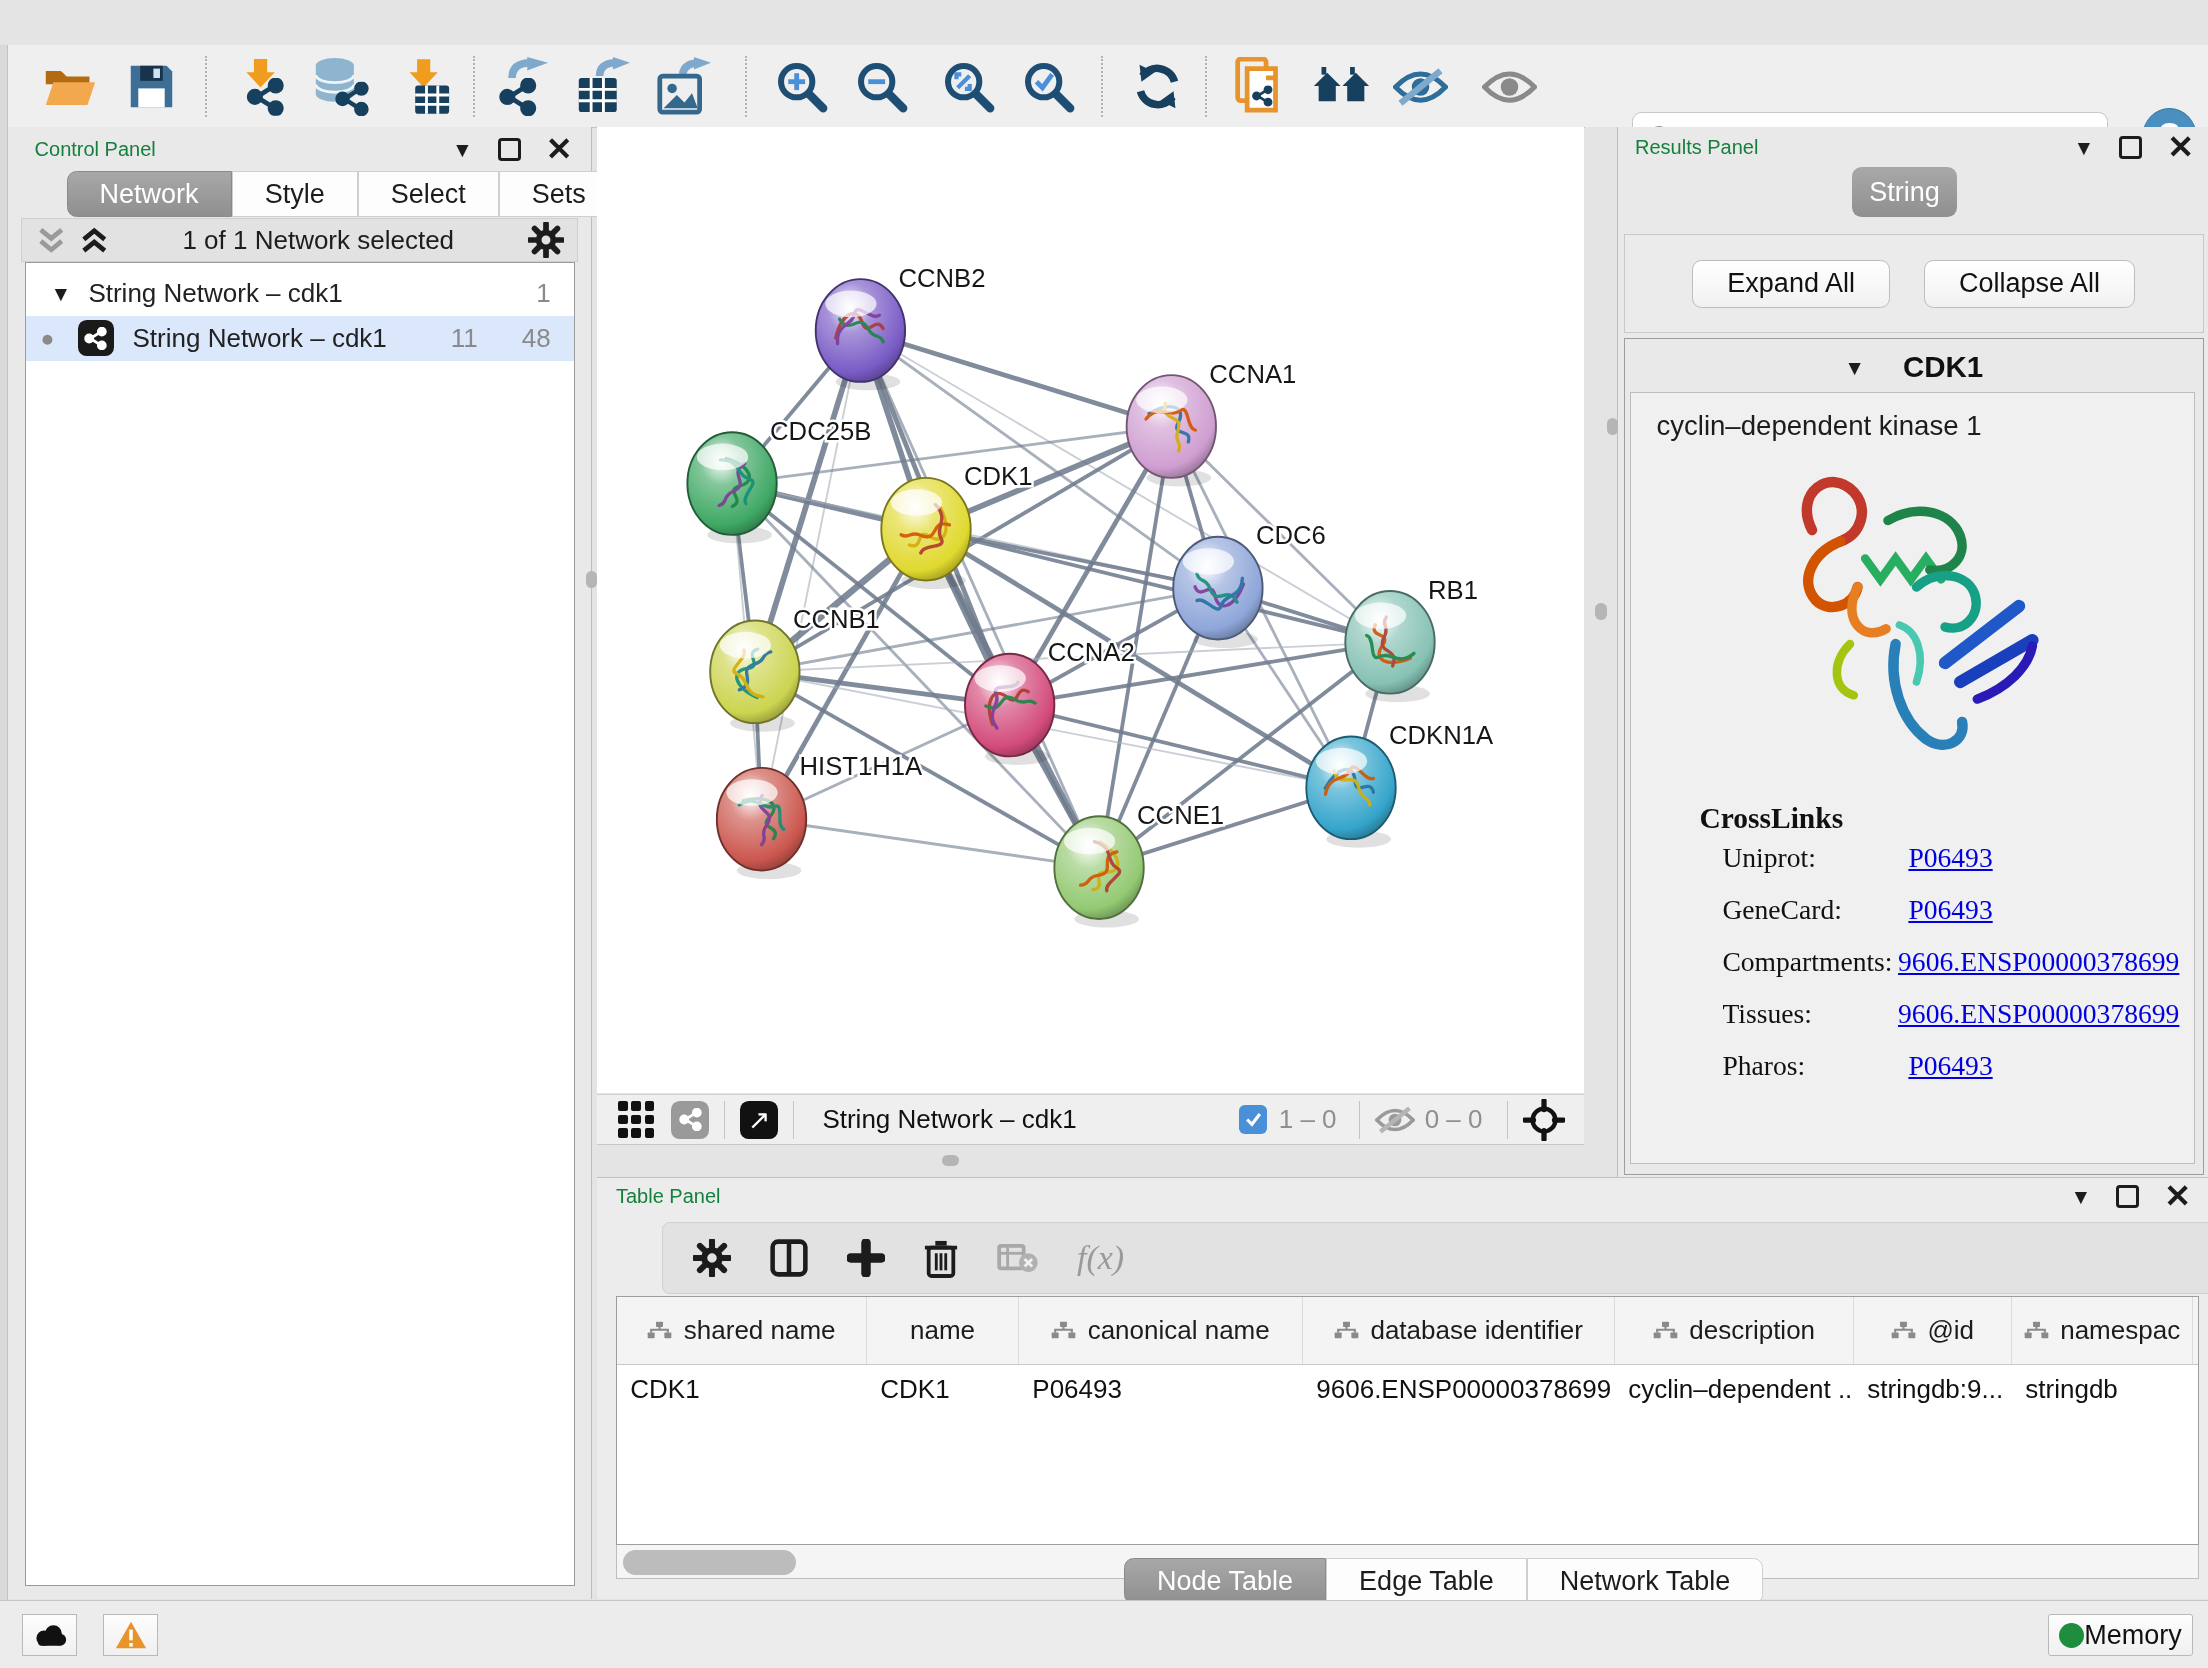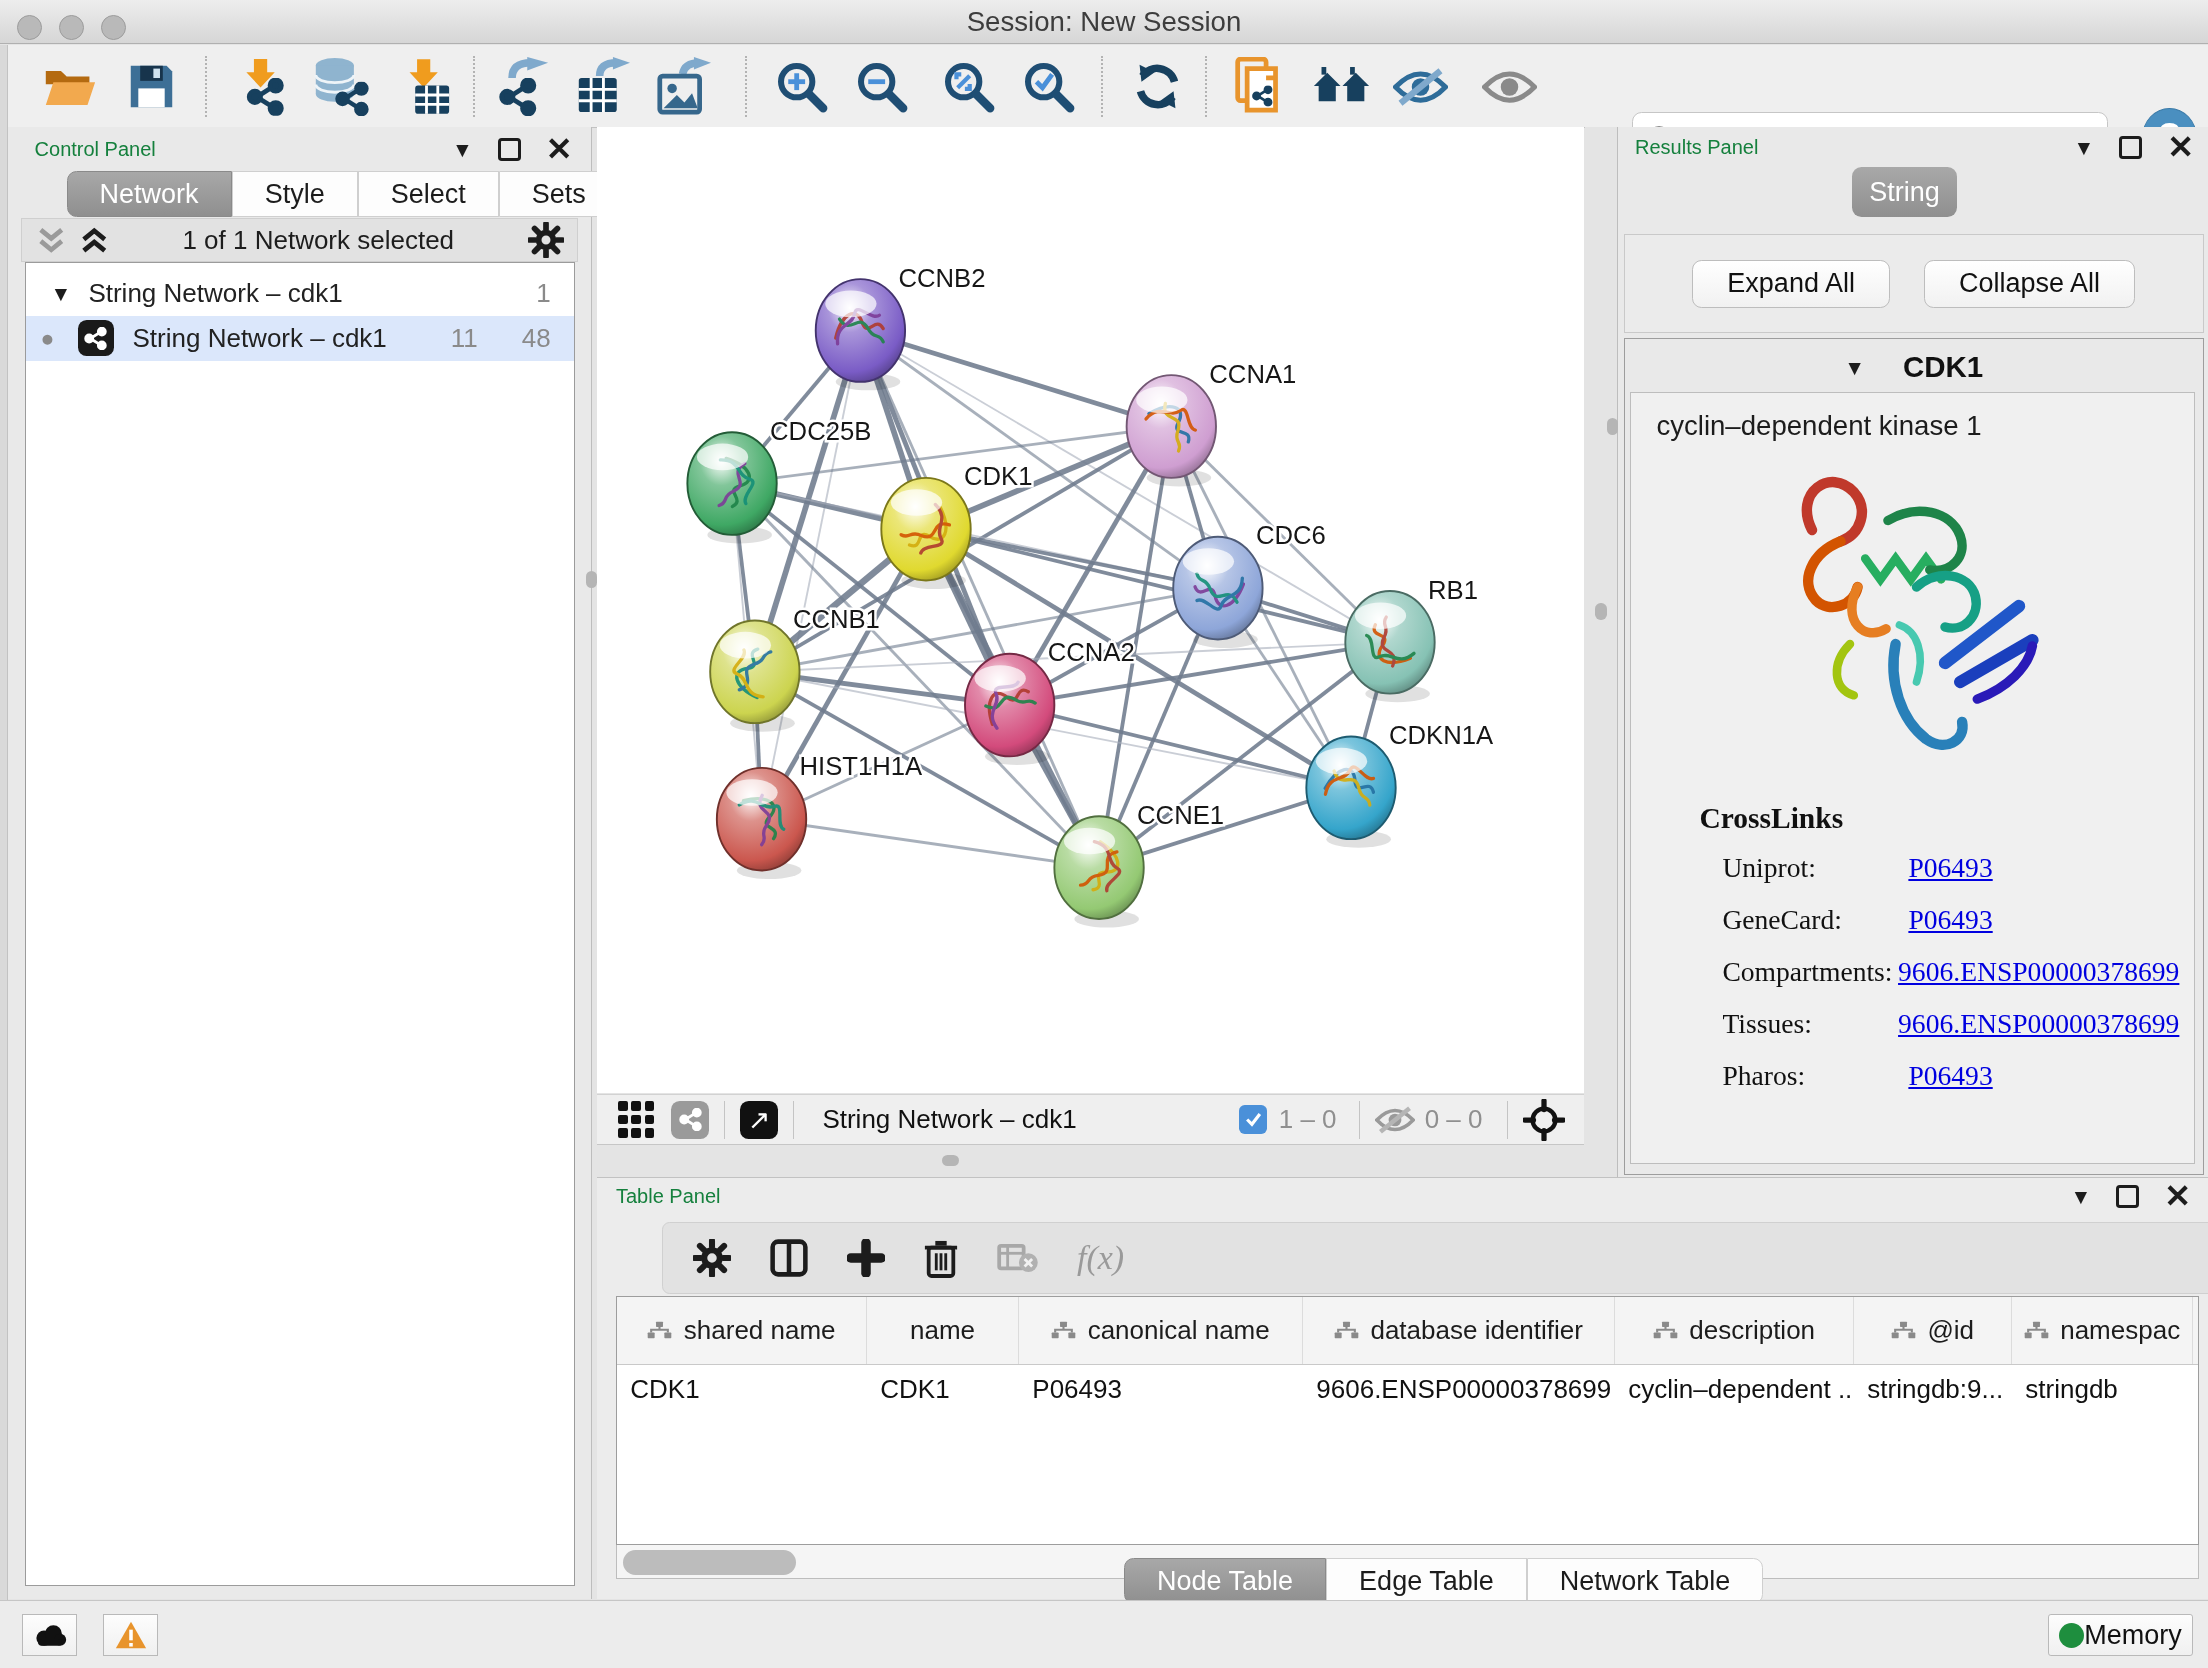--- a/index.html
+++ b/index.html
@@ -100,21 +100,21 @@
   .rp-entry-header { position:absolute; left:0; top:11.4px; width:100%; display:flex;
     align-items:center; justify-content:center; gap:38px; }
   .rp-gene { font-size:29.5px; font-weight:bold; color:#111; }
   .rp-inner { position:absolute; left:5.7px; top:53px; width:565px; height:772px;
     background:#f0f0f0; border:1px solid #bdbdbd; }
   .rp-desc { position:absolute; left:25px; top:17px; font-size:27.6px; color:#1c1c1c; }
   .protein-img { position:absolute; left:143px; top:61px; }
   .xl-title { position:absolute; left:68px; top:409px; font-family:"Liberation Serif",serif;
     font-size:29.5px; font-weight:bold; color:#111; }
   .xl-rows { position:absolute; left:91px; top:449px; width:457px; }
-  .xl-row { display:flex; height:52px; align-items:center; }
+  .xl-row { display:flex; height:52px; }
   .xl-label { width:186px; font-family:"Liberation Serif",serif; font-size:27.6px; color:#111; }
   .xl-value { font-family:"Liberation Serif",serif; font-size:27.6px; color:#0000e0;
     text-decoration:underline; }
 
   
   .table-panel { left:597px; top:1177px; width:1611px; height:422px; background:#ececec;
     border-top:1px solid #c2c2c2; }
   .tp-header { position:absolute; left:19px; top:5.7px; width:1575px; display:flex;
     justify-content:space-between; align-items:center; }
   .tp-toolbar { position:absolute; left:19px; top:44px; width:1583px; height:72px;
@@ -192,28 +192,20 @@
       <g fill="none" stroke="currentColor" stroke-width="5">
         <polyline points="4,4 15,13 26,4"></polyline>
           <polyline points="4,16 15,25 26,16"></polyline>
       </g>
     </symbol>
   </defs>
 </svg>
 
 <div class="window">
 
-  <div class="titlebar abs">
-    <div class="tl-lights">
-      <span class="tl"></span>
-      <span class="tl"></span>
-      <span class="tl"></span>
-    </div>
-    <span class="win-title">Session: New Session</span>
-  </div>
 
   <div class="toolbar abs">
     <div class="tbtn" style="left:40px">
       <svg width="55" height="48" viewBox="0 0 58 50">
         <path d="M4,8 h16 l6,6 h24 v8 H4 Z" fill="#b46a10"></path>
         <path d="M4,44 L12,20 h44 L48,44 Z" fill="#f2a94e"></path>
       </svg>
     </div>
     <div class="tbtn" style="left:122px">
       <svg width="49" height="49" viewBox="0 0 52 52">

